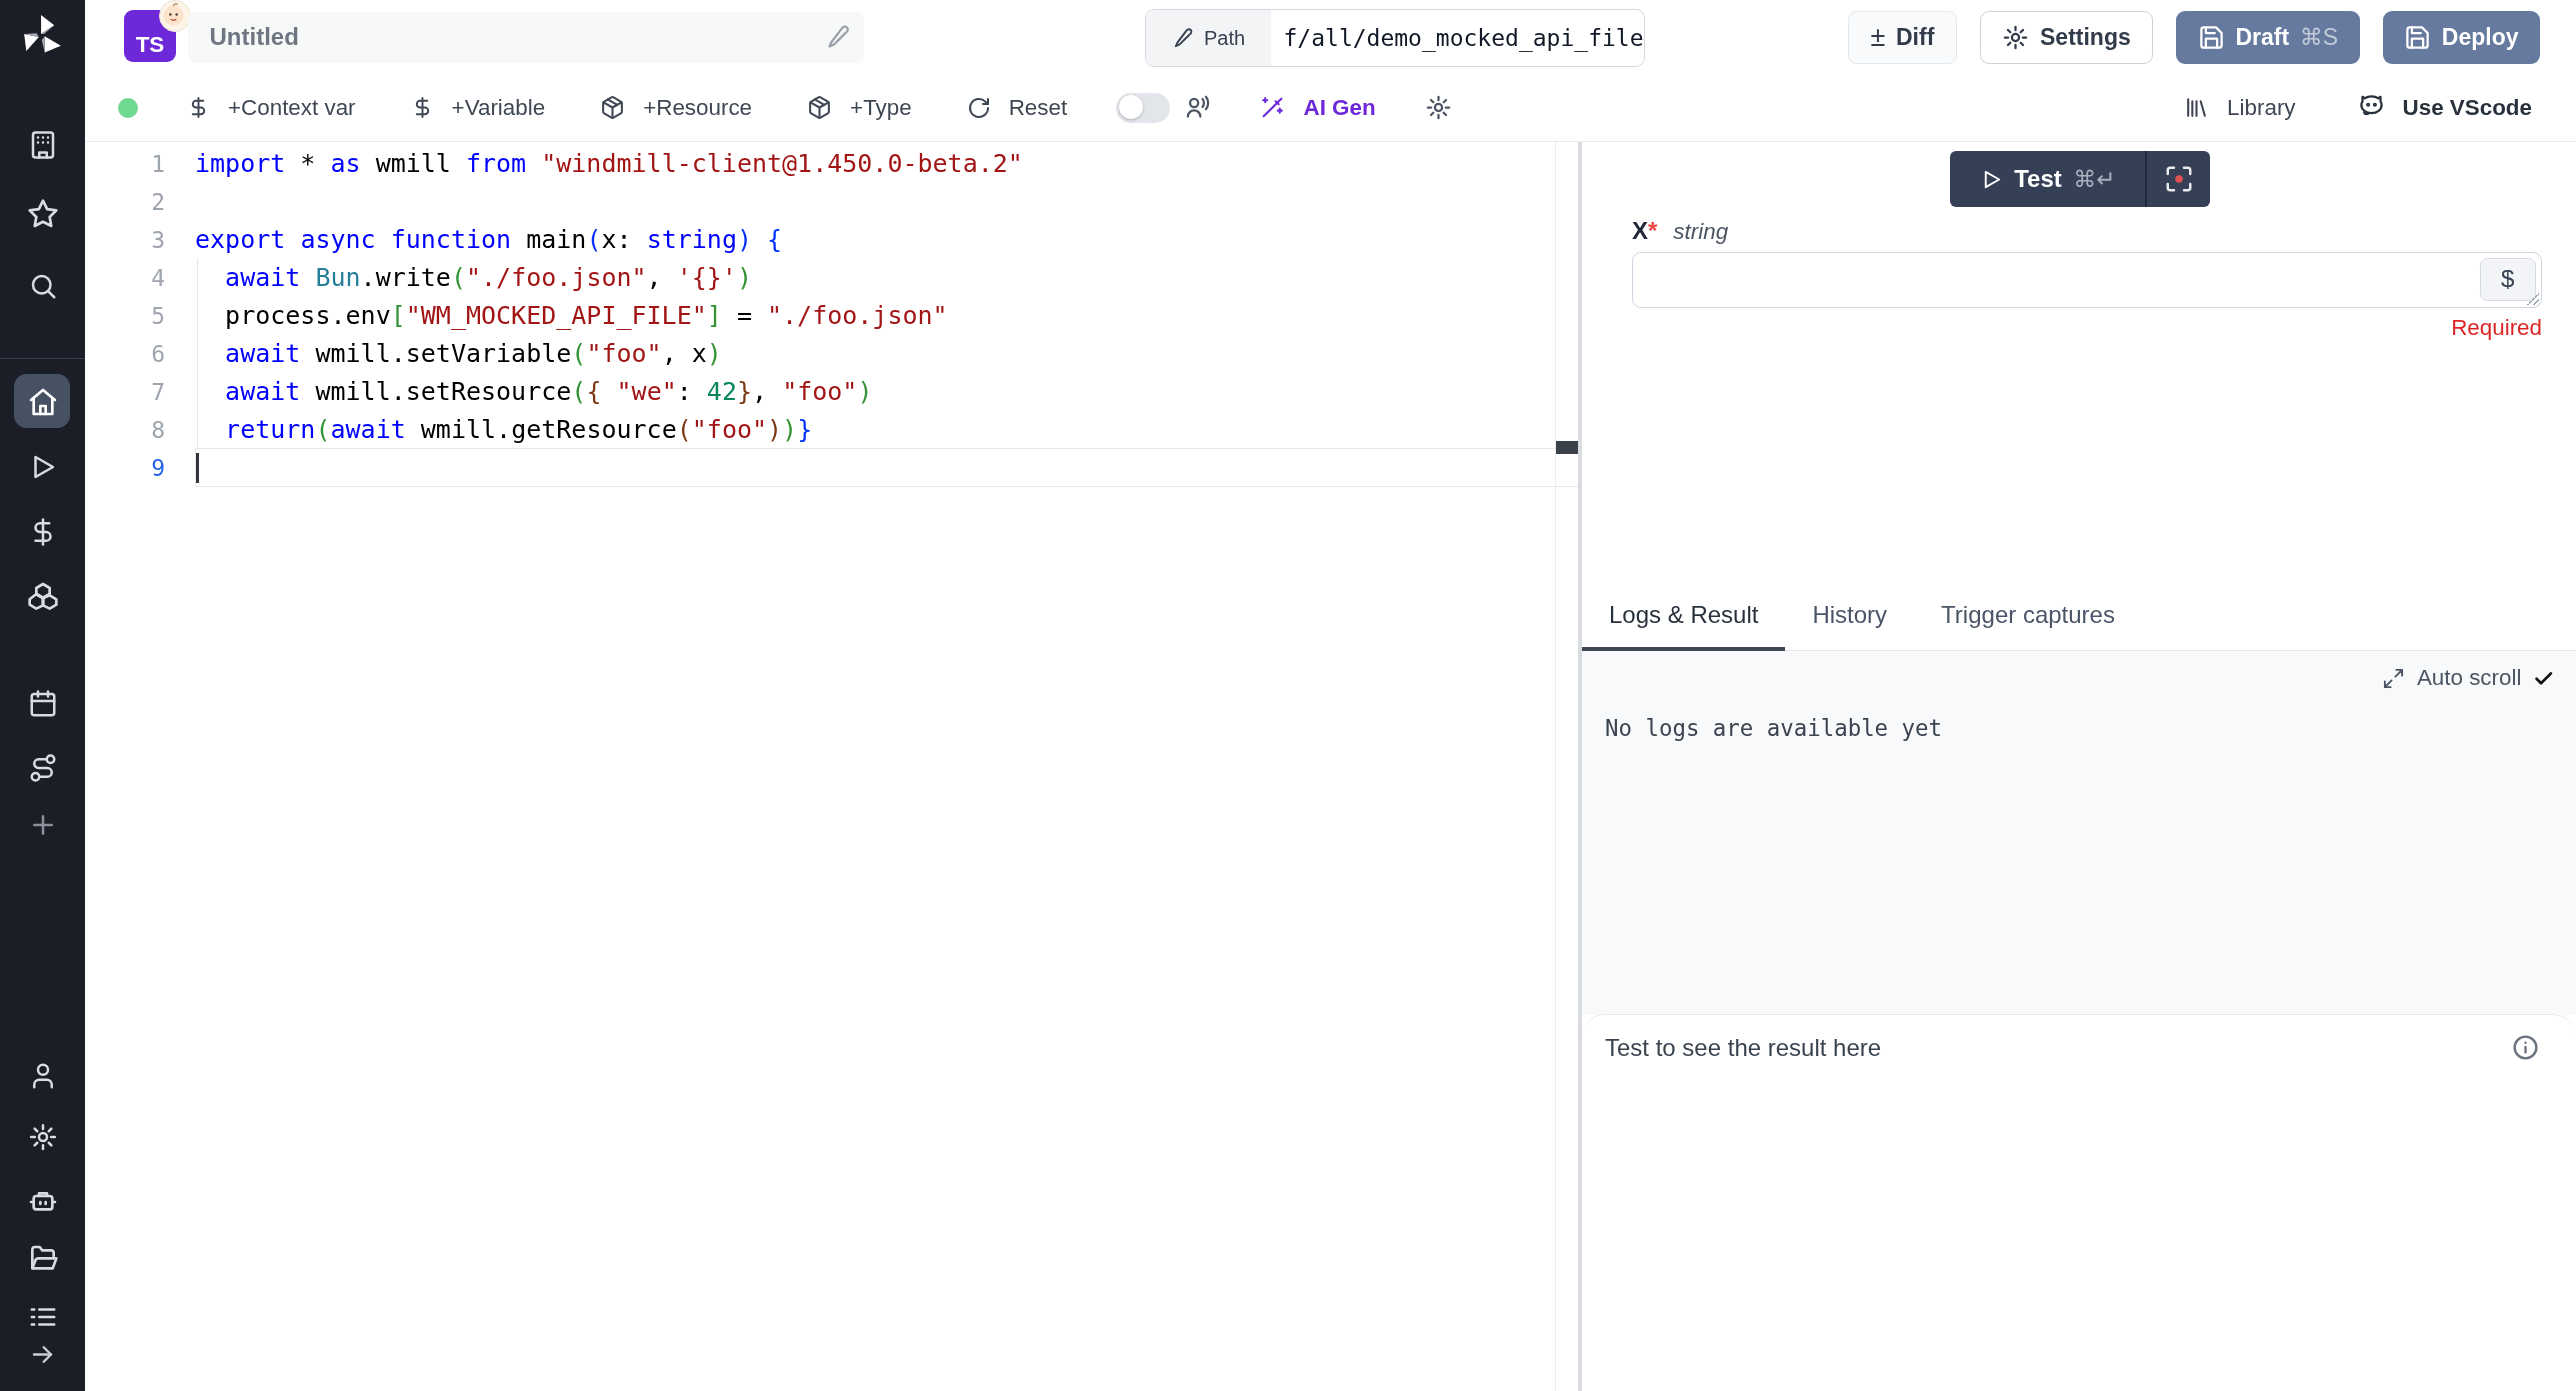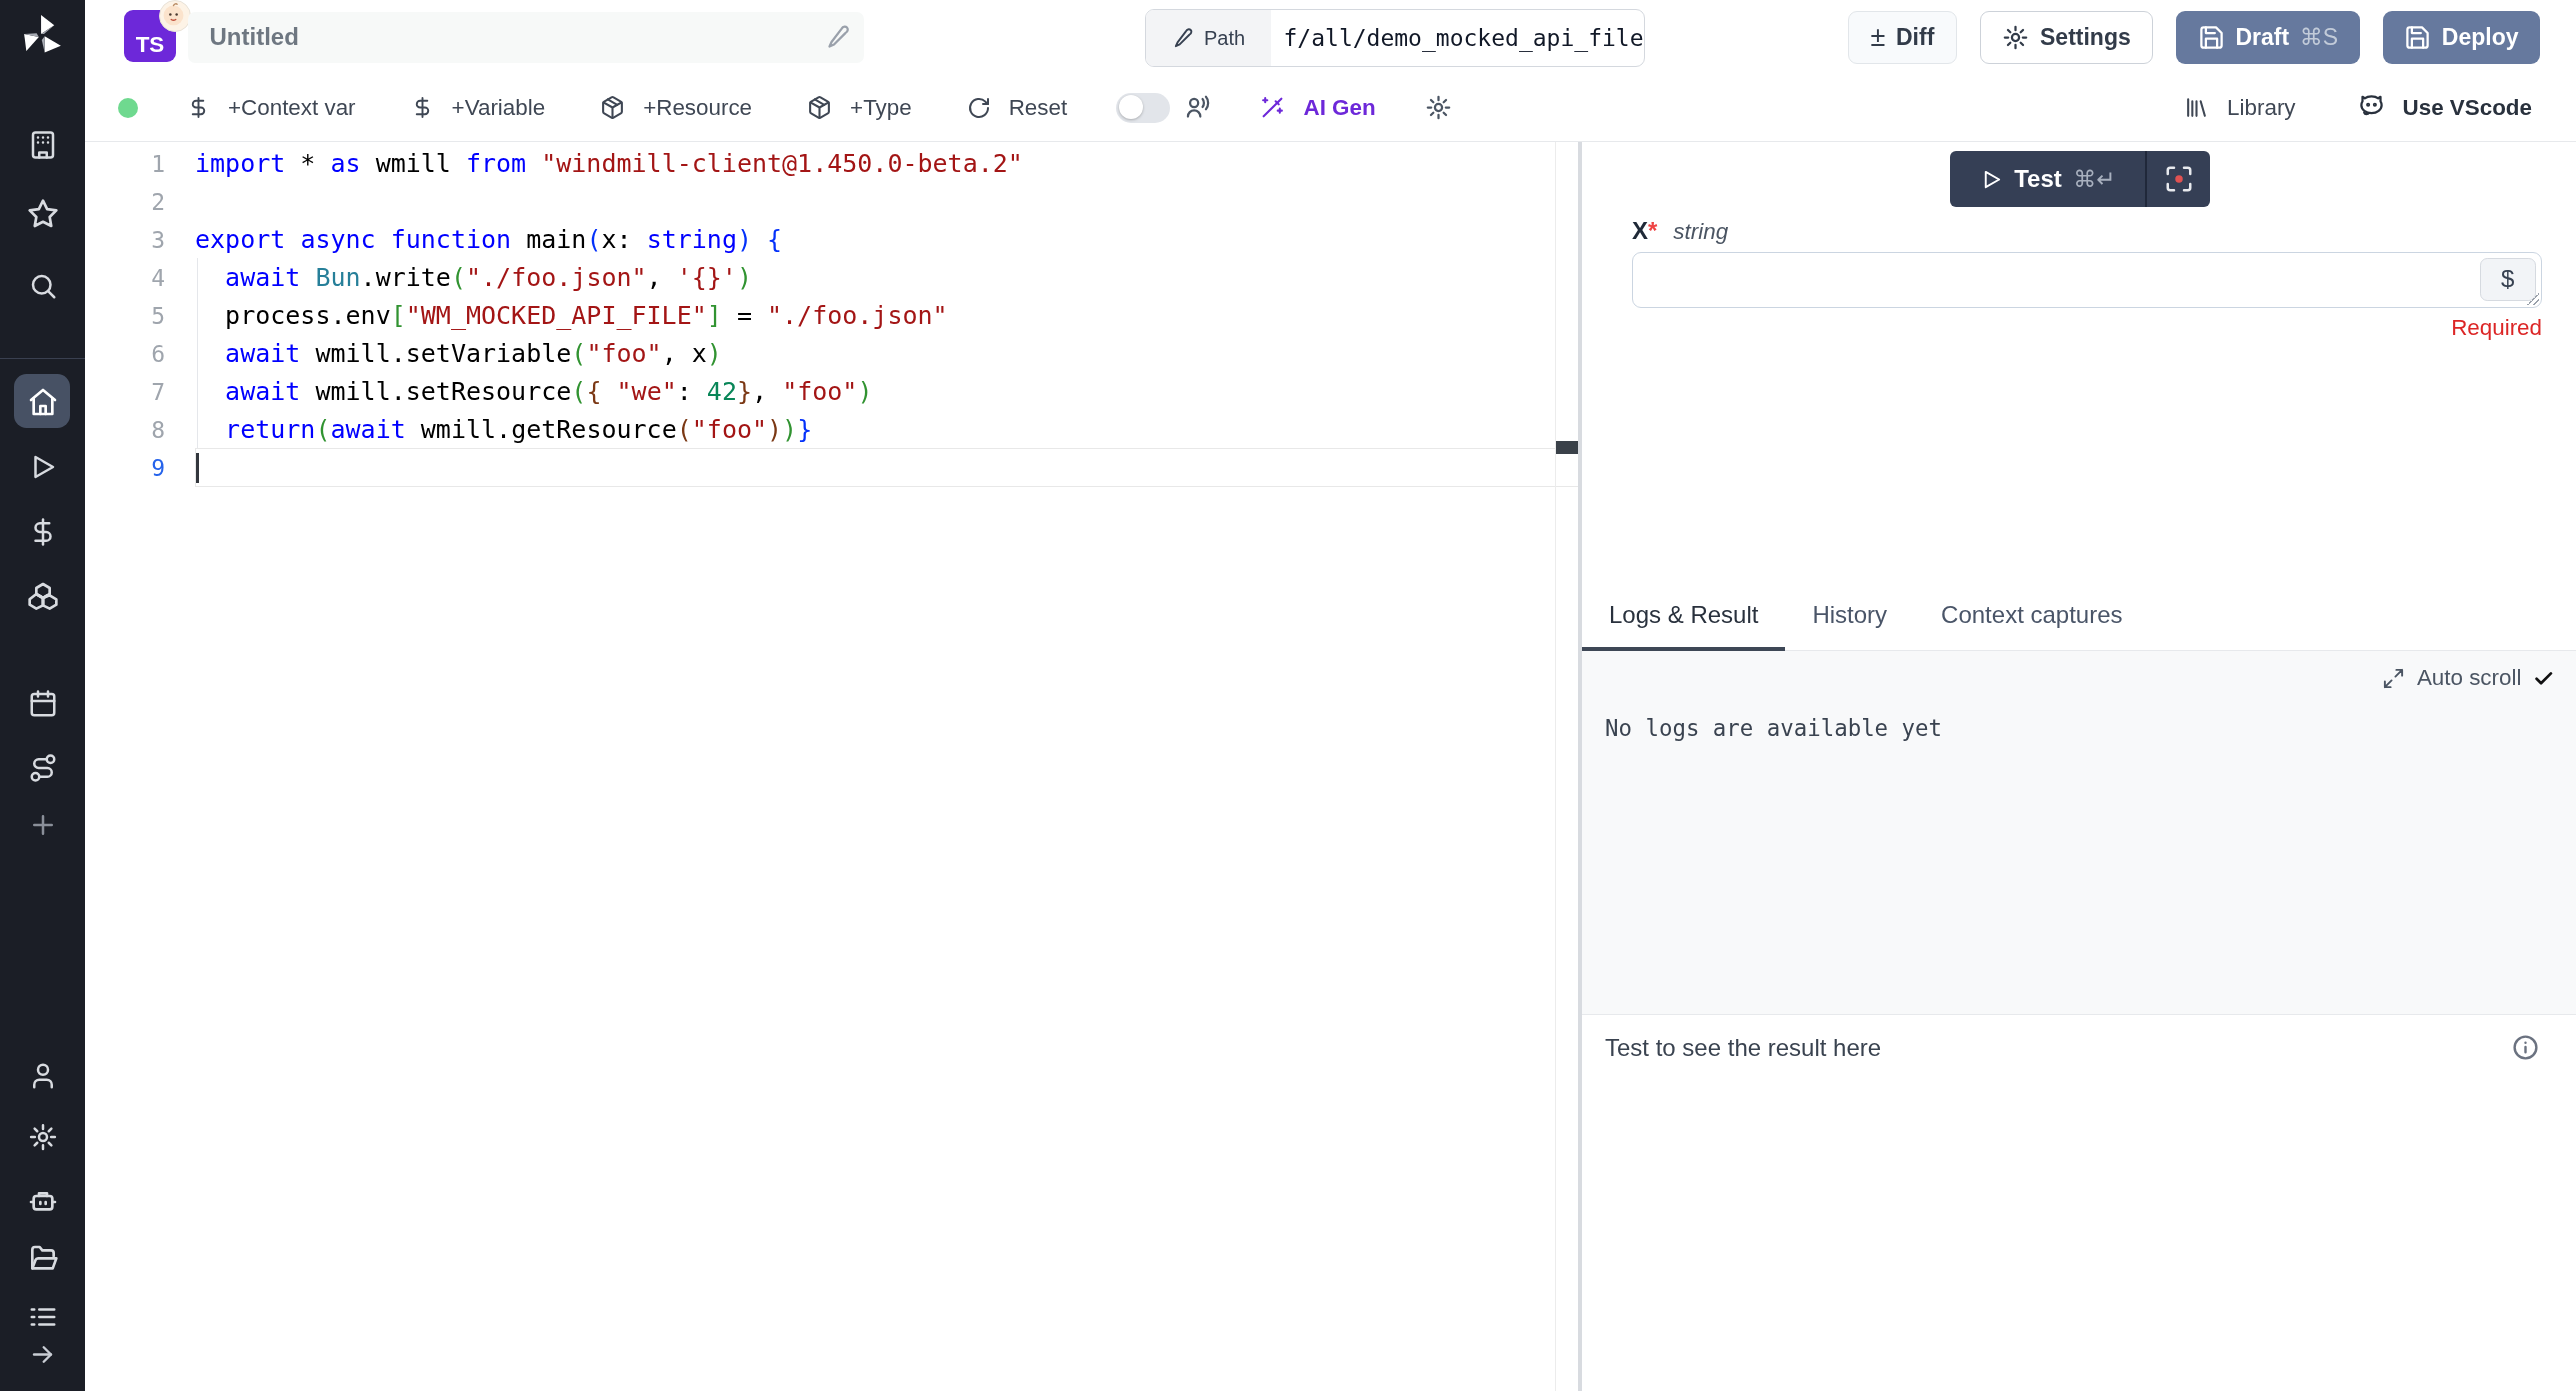--- a/index.html
+++ b/index.html
@@ -98,21 +98,21 @@
             background:linear-gradient(135deg,transparent 0 50%,#9aa1ab 50% 58%,transparent 58% 72%,#9aa1ab 72% 80%,transparent 80%);}
   .required{position:absolute;right:34px;top:173px;color:#dc2626;font-size:22.4px;}
   .tabs{position:absolute;left:0;top:438px;width:994px;height:71px;border-bottom:1.8px solid #e7e9ec;
         box-sizing:border-box;display:flex;align-items:center;}
   .tab{position:relative;height:100%;display:flex;align-items:center;padding:0 27px;font-size:24px;color:#4a5568;}
   .tab.active{color:#29313d;font-weight:500;}
   .tab.active::after{content:"";position:absolute;left:0;right:0;bottom:-1.8px;height:4.5px;background:#3e4756;}
   .logs{position:absolute;left:0;top:509px;width:994px;height:364px;background:#f8f9fa;}
   .autoscroll{position:absolute;right:21.5px;top:14.3px;display:flex;align-items:center;gap:11.6px;color:#4b5563;font-size:22.4px;}
   .logtext{position:absolute;left:23px;top:64px;font-family:"DejaVu Sans Mono",monospace;font-size:22.4px;color:#3a4350;}
-  .result{position:absolute;left:0;top:872px;width:994px;height:377px;background:#fff;border-top:1.8px solid #e7e9ec;box-sizing:border-box;}
+  .result{position:absolute;left:0;top:872px;width:994px;height:377px;background:#fff;border-top:1.8px solid #e7e9ec;box-sizing:border-box;border-radius:23px;}
   .result-head{display:flex;justify-content:space-between;align-items:center;padding:18px 36px 0 23px;}
   .result-head .txt{font-size:24px;color:#3a4350;}
 </style>
 </head>
 <body>
 
 <div class="app">
 
   <nav class="sidebar">
     <div class="sb-slot" style="top:7.2px;height:56px;">
@@ -453,21 +453,21 @@
         <div class="dollar-btn">
           <span>$</span>
         </div>
         <div class="resize-h"></div>
       </div>
       <div class="required">Required</div>
 
       <div class="tabs">
         <div class="tab active">Logs &amp; Result</div>
         <div class="tab">History</div>
-        <div class="tab">Context captures</div>
+        <div class="tab">Trigger captures</div>
       </div>
 
       <div class="logs">
         <div class="autoscroll">
           <svg class="ic" width="23" height="23" viewBox="0 0 24 24">
               <path d="M15 3h6v6M9 21H3v-6M21 3l-7 7M3 21l7-7"></path>
             </svg>
           <span>Auto scroll</span>
           <svg class="ic" width="21.5" height="21.5" viewBox="0 0 24 24" style="color:#111;stroke-width:3;">
               <path d="M20 6 9 17l-5-5"></path>

